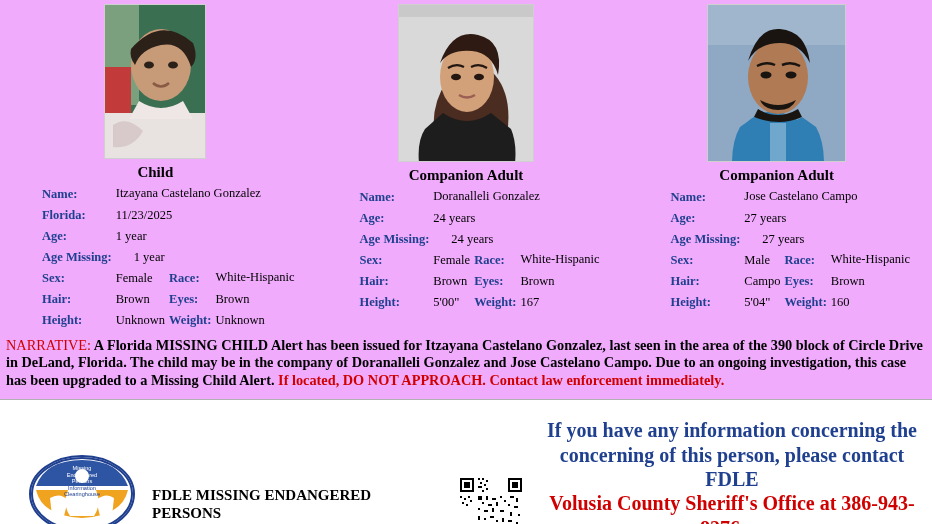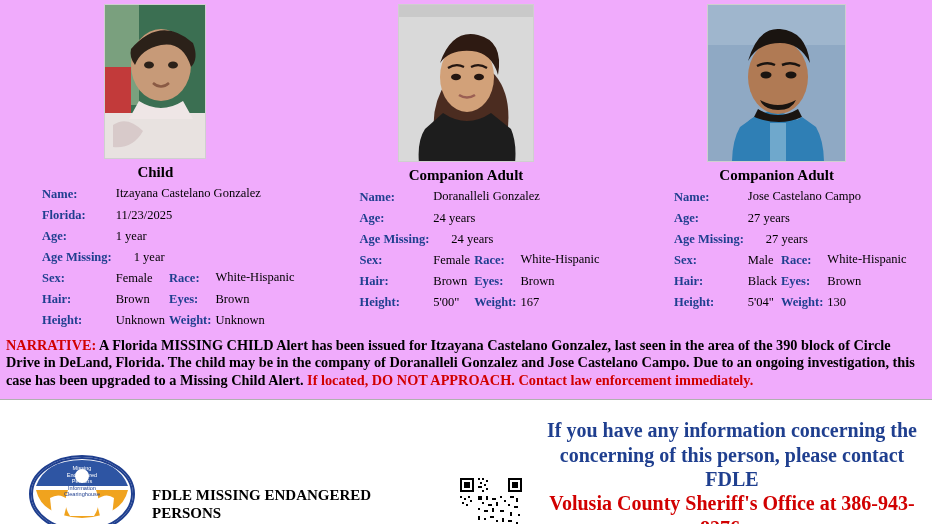--- a/index.html
+++ b/index.html
@@ -74,21 +74,21 @@
 
   
   .narrative {
     padding: 6px 8px 2px 6px;
     font-size: 14.3px;
     line-height: 1.22;
     font-weight: bold;
     color: #000;
     text-align: left;
   }
-  .narr-key { color: #d10000; font-weight: bold; }
+  .narr-key { color: #d10000; font-weight: normal; }
   .narr-warn { color: #d10000; font-weight: bold; }
 
   
   .divider {
     border: none;
     border-top: 1px solid #b0b0b0;
     margin: 8px 0 0 0;
   }
 
   
@@ -284,29 +284,29 @@
           <td class="val" colspan="3" style="padding-left:18px">27 years</td>
         </tr>
         <tr>
           <td class="lbl">Sex:</td>
           <td class="val">Male</td>
           <td class="lbl">Race:</td>
           <td class="val val-wrap" style="max-width:52px">White-Hispanic</td>
         </tr>
         <tr>
           <td class="lbl">Hair:</td>
-          <td class="val">Black</td>
+          <td class="val">Campo</td>
           <td class="lbl">Eyes:</td>
           <td class="val">Brown</td>
         </tr>
         <tr>
           <td class="lbl">Height:</td>
           <td class="val">5'04"</td>
           <td class="lbl">Weight:</td>
-          <td class="val">130</td>
+          <td class="val">160</td>
         </tr>
       </tbody>
         </table>
     </div>
 
   </div>
 
   <div class="narrative">
     <span class="narr-key">NARRATIVE:</span><span> A Florida MISSING CHILD Alert has been issued for Itzayana Castelano Gonzalez, last seen in the area of the 390 block of Circle Drive in DeLand, Florida. The child may be in the company of Doranalleli Gonzalez and Jose Castelano Campo. Due to an ongoing investigation, this case has been upgraded to a Missing Child Alert. </span><span class="narr-warn">If located, DO NOT APPROACH. Contact law enforcement immediately.</span>
   </div>

